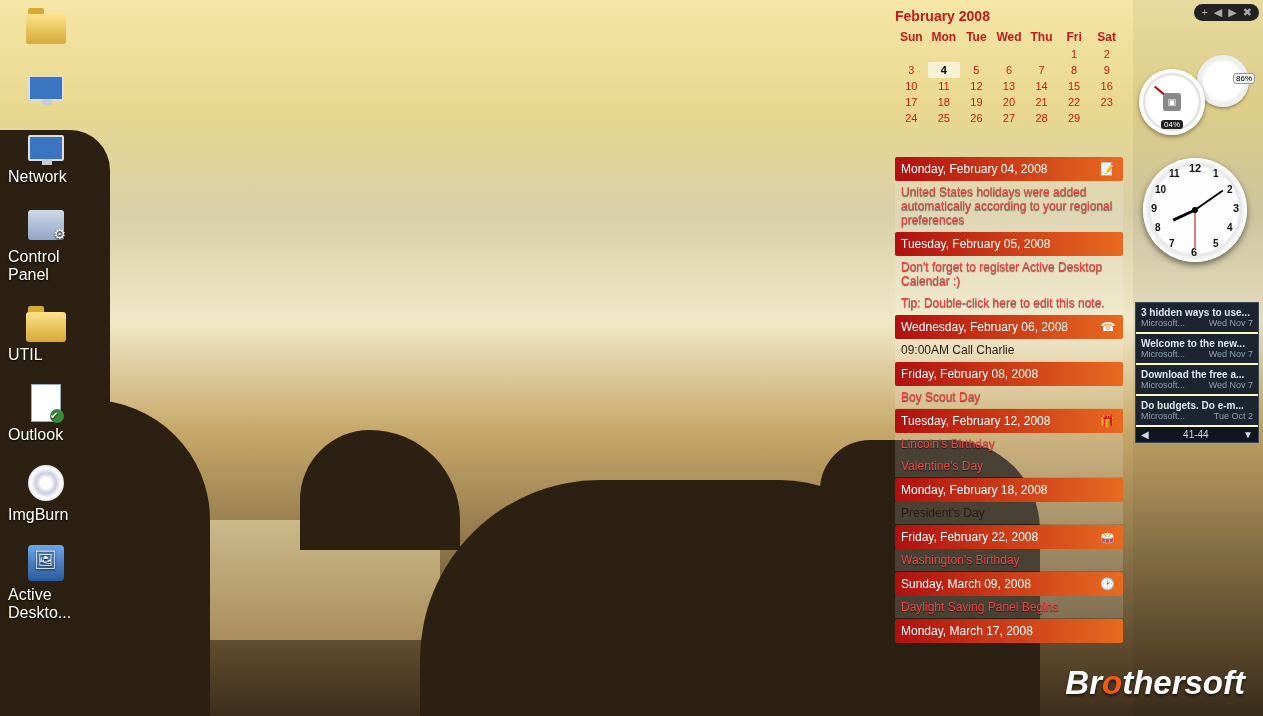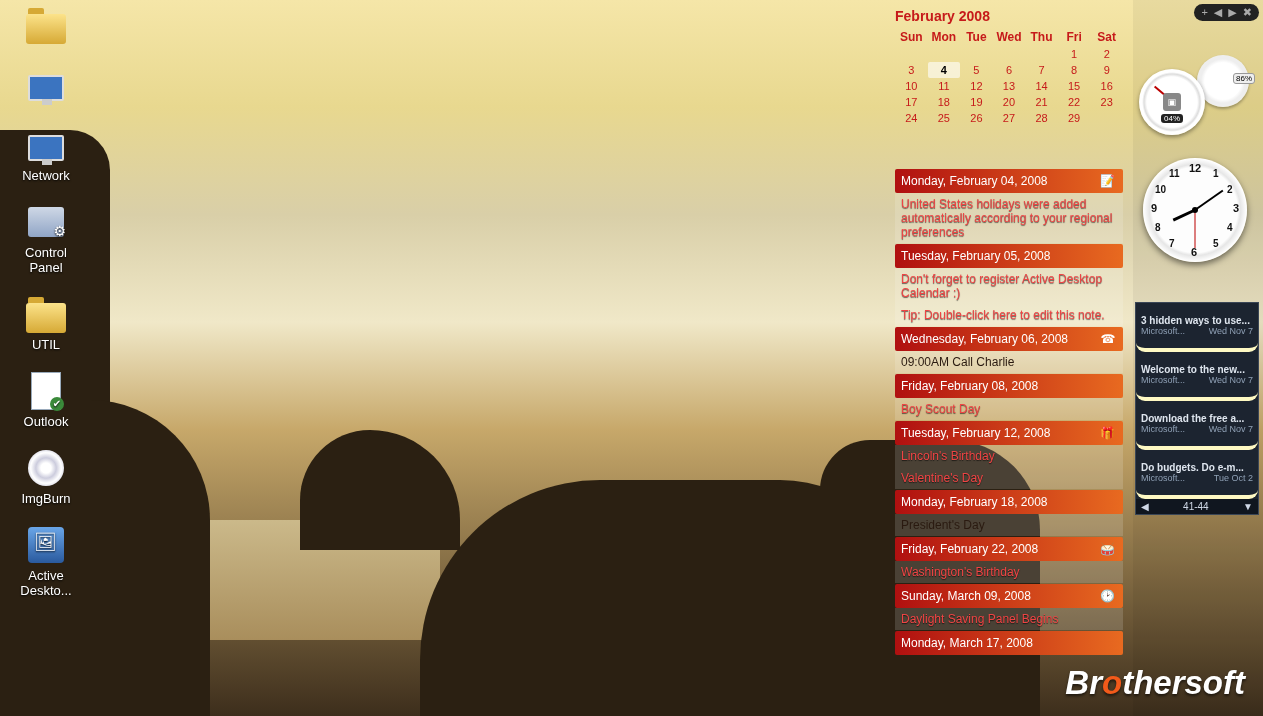--- a/index.html
+++ b/index.html
@@ -11,66 +11,66 @@
   
   .rock { position:absolute; background:#2b2012; filter:blur(.3px); }
   .rock.r1 { left:0; top:130px; width:110px; height:300px; border-radius:0 40px 10px 0;}
   .rock.r2 { left:-10px; top:400px; width:220px; height:320px; border-radius:0 120px 0 0;}
   .rock.r3 { left:300px; top:430px; width:160px; height:120px; border-radius:70px 90px 0 0;}
   .rock.r4 { left:420px; top:480px; width:500px; height:250px; border-radius:180px 140px 0 0;}
   .rock.r5 { left:820px; top:440px; width:220px; height:280px; border-radius:50px 90px 0 0;}
   .sea { position:absolute; left:0; top:520px; width:440px; height:120px; background:linear-gradient(#cbb98a,#a98e5c);}
   
   .desktop-icons { position:absolute; left:8px; top:4px; width:76px; }
-  .dicon { width:76px; text-align:center; color:#fff; font-size:13px; margin-bottom:18px; text-shadow:0 1px 2px #000; cursor:pointer;}
+  .dicon { width:76px; text-align:left; color:#fff; font-size:16px; margin-bottom:18px; text-shadow:0 1px 2px #000; cursor:pointer;}
   .dicon .glyph { width:42px; height:42px; margin:0 auto 2px; display:flex; align-items:center; justify-content:center; font-size:28px;}
   .folder { background:linear-gradient(#fce38a,#d6a935); border-radius:3px; width:40px; height:30px; position:relative; margin-top:8px;}
   .folder:before { content:""; position:absolute; top:-6px; left:2px; width:16px; height:6px; background:#d6a935; border-radius:2px 2px 0 0;}
   .monitor-icon { width:36px; height:26px; background:#3b74c0; border:2px solid #ddd; border-radius:2px; position:relative; margin-top:6px;}
   .monitor-icon:after{content:"";position:absolute;bottom:-6px;left:12px;width:10px;height:6px;background:#ccc;}
   .doc-icon { width:30px; height:38px; background:#fff; border:1px solid #9ab; position:relative;}
   .doc-icon:before{content:"✔";position:absolute;bottom:-2px;right:-4px;background:#3a8a3a;color:#fff;border-radius:50%;width:14px;height:14px;font-size:10px;line-height:14px;}
   .cd-icon { width:36px; height:36px; border-radius:50%; background:radial-gradient(circle,#fff 20%,#ccd 40%,#fff 60%,#ccd 80%);}
   .cp-icon { width:36px; height:30px; background:linear-gradient(#cfd8e6,#90a5c6); border-radius:3px; position:relative;}
   .cp-icon:after{content:"⚙";position:absolute;right:-2px;bottom:-2px;font-size:14px;}
   .app-icon { width:36px; height:36px; background:linear-gradient(#6aa6e8,#2a5a9e); border-radius:4px; position:relative;}
   .app-icon:after{content:"🖼";position:absolute;left:6px;top:4px;font-size:18px;}
   
   .cal { position:absolute; right:140px; top:8px; width:228px; font-size:12px;margin-left:28px;}
   .cal-title { color:#c61a1a; font-size:14px; font-weight:600; margin-bottom:4px;}
   .cal table { border-collapse:collapse; width:100%; table-layout:fixed;}
   .cal th { color:#c61a1a; font-weight:700; font-size:12px; padding:2px 0;}
   .cal td { text-align:center; color:#c61a1a; font-size:11px; padding:2px 0;}
   .cal td.today { background:rgba(255,255,255,.6); color:#000; font-weight:bold; border-radius:2px;}
   
-  .events { position:absolute; right:140px; top:168px; width:228px; font-size:12px;}
+  .events { position:absolute; right:140px; top:156px; width:228px; font-size:12px;}
   .ev-header { background:linear-gradient(90deg,#b01010,#e86a20); color:#fff; padding:3px 6px; display:flex; align-items:center; justify-content:space-between; border-radius:2px; margin-top:1px;}
   .ev-header .icon { width:18px; height:18px; display:flex; align-items:center; justify-content:center; }
   .ev-body { background:rgba(255,255,255,.15); color:#ef4444; padding:4px 6px; text-shadow:0 1px 1px rgba(0,0,0,.6); font-size:12px;}
   .ev-body.dark { color:#2a1a10; text-shadow:none; }
   
   .sidebar { position:absolute; right:0; top:0; width:130px; height:100%; background:rgba(0,0,0,.05);}
   .sb-ctrl { position:absolute; right:4px; top:4px; display:flex; gap:0; background:#222; border-radius:10px; padding:2px 4px;}
   .sb-ctrl span { color:#aaa; font-size:11px; padding:0 3px; cursor:pointer;}
   .gauge-wrap{ position:absolute; right:14px; top:55px; width:110px; height:90px;}
   .gauge{ width:66px; height:66px; border-radius:50%; background:radial-gradient(circle,#fff 54%,#ddd 60%,#fff 64%); position:absolute; left:0; top:14px; box-shadow:0 2px 4px rgba(0,0,0,.4);}
   .gauge .needle{position:absolute;left:50%;top:50%;width:2px;height:24px;background:#b00;transform-origin:top;transform:rotate(130deg);}
   .gauge .hub{position:absolute;left:50%;top:50%;width:18px;height:18px;background:#888;border-radius:3px;transform:translate(-50%,-50%);font-size:9px;color:#fff;line-height:18px;text-align:center;}
-  .gauge .pct{position:absolute;left:50%;bottom:12px;transform:translateX(-50%);background:#222;color:#fff;font-size:8px;padding:0 3px;border-radius:3px;}
+  .gauge .pct{position:absolute;left:50%;bottom:6px;transform:translateX(-50%);background:#222;color:#fff;font-size:8px;padding:0 3px;border-radius:3px;}
   .gauge2{ width:52px; height:52px; border-radius:50%; background:radial-gradient(circle,#fff 50%,#eee 60%); position:absolute; right:0; top:0; box-shadow:0 2px 3px rgba(0,0,0,.3);}
   .gauge2 .pct{position:absolute;right:-6px;top:18px;background:#eee;border:1px solid #999;font-size:8px;padding:0 2px;border-radius:3px;}
   .clock { position:absolute; right:16px; top:158px; width:104px; height:104px; border-radius:50%; background:radial-gradient(circle,#fdfdfd 58%,#e6e6e6 62%,#fff 70%); box-shadow:0 3px 6px rgba(0,0,0,.5);}
   .clock .num{position:absolute;font-size:11px;font-weight:bold;color:#111;}
   .clock .hand{position:absolute;left:50%;top:50%;transform-origin:bottom;background:#000;}
   .clock .hh{width:3px;height:24px;transform:translate(-50%,-100%) rotate(245deg);}
   .clock .mm{width:2px;height:34px;transform:translate(-50%,-100%) rotate(55deg);}
   .clock .ss{width:1px;height:38px;background:#b00;transform:translate(-50%,-100%) rotate(180deg);}
   .clock .cen{position:absolute;left:50%;top:50%;width:6px;height:6px;background:#000;border-radius:50%;transform:translate(-50%,-50%);}
   .feed { position:absolute; right:4px; top:302px; width:124px; background:#1c2430; border:1px solid #3a4656; font-size:10px;}
-  .feed-item{ padding:12px 5px; border-bottom:4px solid #fef9c3; color:#dfe6ef; cursor:pointer;border-radius:9px;}
+  .feed-item{ padding:4px 5px; border-bottom:2px solid #fef9c3; color:#dfe6ef; cursor:pointer;}
   .feed-item .t{font-weight:bold; white-space:nowrap; overflow:hidden; text-overflow:ellipsis; display:block;}
   .feed-item .m{color:#8fa0b5; font-size:9px; display:flex; justify-content:space-between;}
   .feed-foot{ background:#10161f; color:#cfd8e6; padding:2px 5px; display:flex; justify-content:space-between; align-items:center; font-size:10px;}
   .feed-foot span{cursor:pointer;}
   .watermark{position:absolute;right:18px;bottom:14px;color:#fff;font-size:33px;font-style:italic;font-weight:bold;text-shadow:0 2px 3px rgba(0,0,0,.6);}
   .watermark .o{color:#f25a1a;}
 </style>
 </head>
 <body>
 

